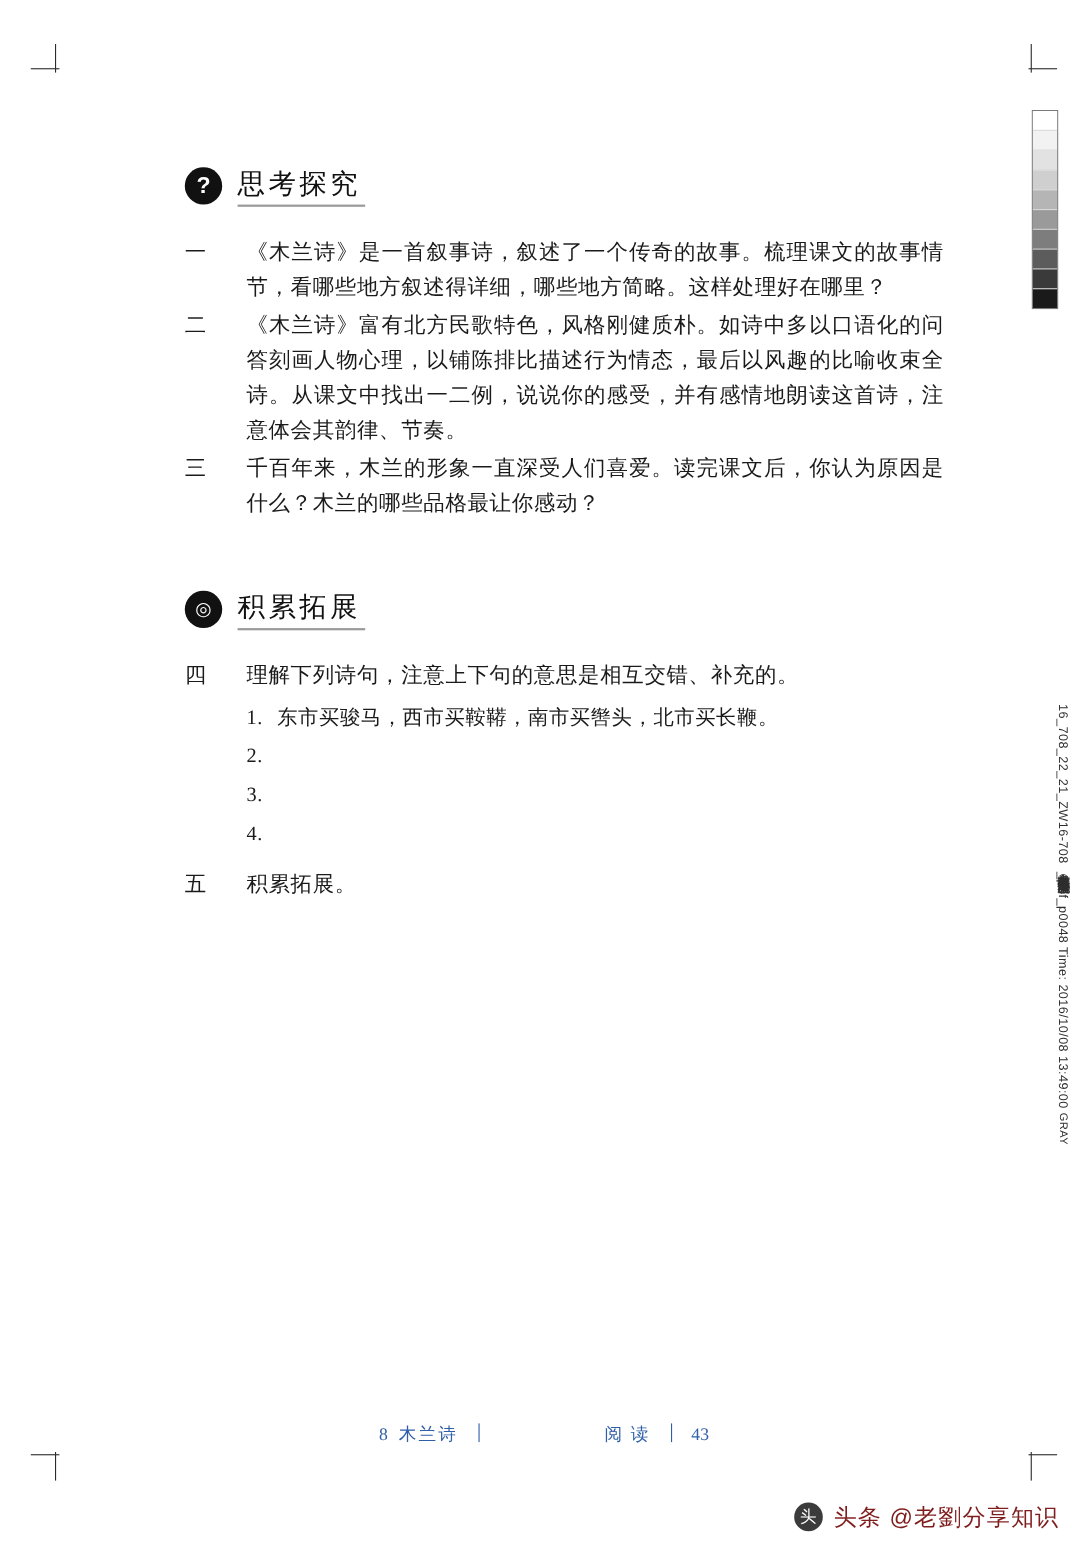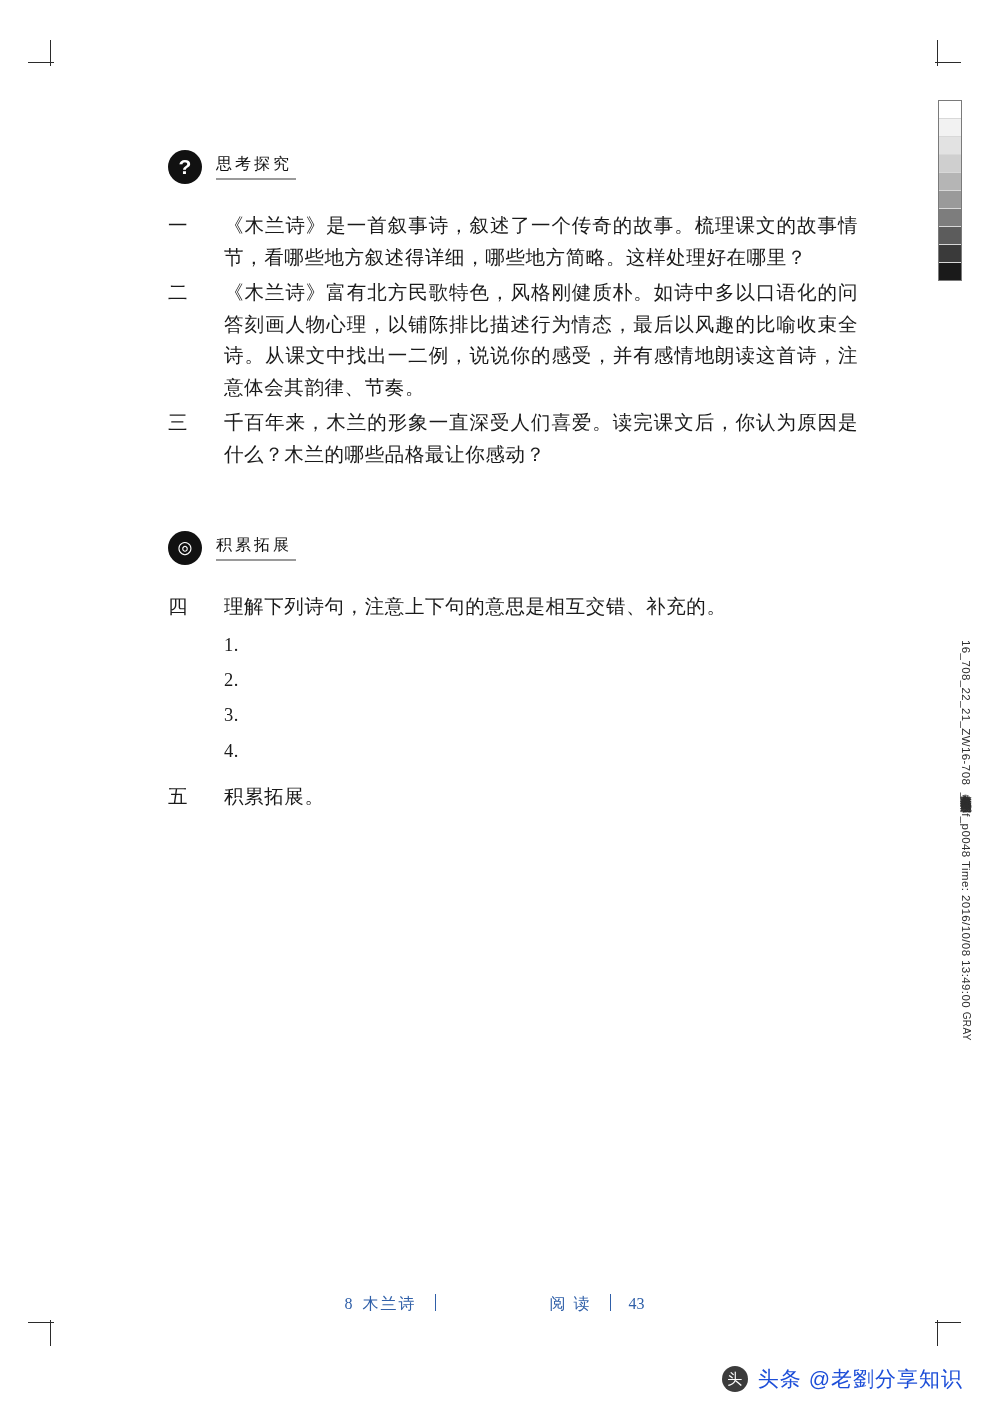--- a/index.html
+++ b/index.html
@@ -92,21 +92,21 @@
     justify-content: center;
     font-family: "Liberation Sans", "DejaVu Sans", sans-serif;
     font-size: 21px;
     font-weight: bold;
     flex: 0 0 auto;
   }
   .badge.target {
     font-size: 17px;
   }
   .section-title {
-    font-size: 16px;
+    font-size: 25px;
     letter-spacing: 3px;
     color: #111111;
     position: relative;
     padding-bottom: 5px;
     font-family: "Liberation Serif", "DejaVu Serif", serif;
   }
   .section-title::after {
     content: "";
     position: absolute;
     left: 0;
@@ -195,21 +195,21 @@
     background: #3b3b3b;
     color: #fff;
     font-size: 15px;
     display: flex;
     align-items: center;
     justify-content: center;
     font-family: "Liberation Sans", sans-serif;
   }
   .watermark .wm-text {
     font-size: 21px;
-    color: #1d4ed8;
+    color: #7f1d1d;
     letter-spacing: 1px;
     font-family: "Liberation Sans", "DejaVu Sans", sans-serif;
   }
 </style>
 </head>
 <body>
 
 <div class="crop" style="left:28px;top:40px;width:46px;height:46px;">
   <div class="h" style="left:0;top:22px;width:26px;"></div>
   <div class="v" style="left:22px;top:0;height:26px;"></div>
@@ -278,20 +278,21 @@
     </div>
 
     <div class="q">
       <div class="num">四</div>
       <div class="body">理解下列诗句，注意上下句的意思是相互交错、补充的。</div>
     </div>
 
     <div class="sublist">
       <div class="item">
         <div class="idx">1.</div>
+        <div>东市买骏马，西市买鞍鞯，南市买辔头，北市买长鞭。</div>
       </div>
       <div class="item">
         <div class="idx">2.</div>
       </div>
       <div class="item">
         <div class="idx">3.</div>
       </div>
       <div class="item">
         <div class="idx">4.</div>
       </div>

